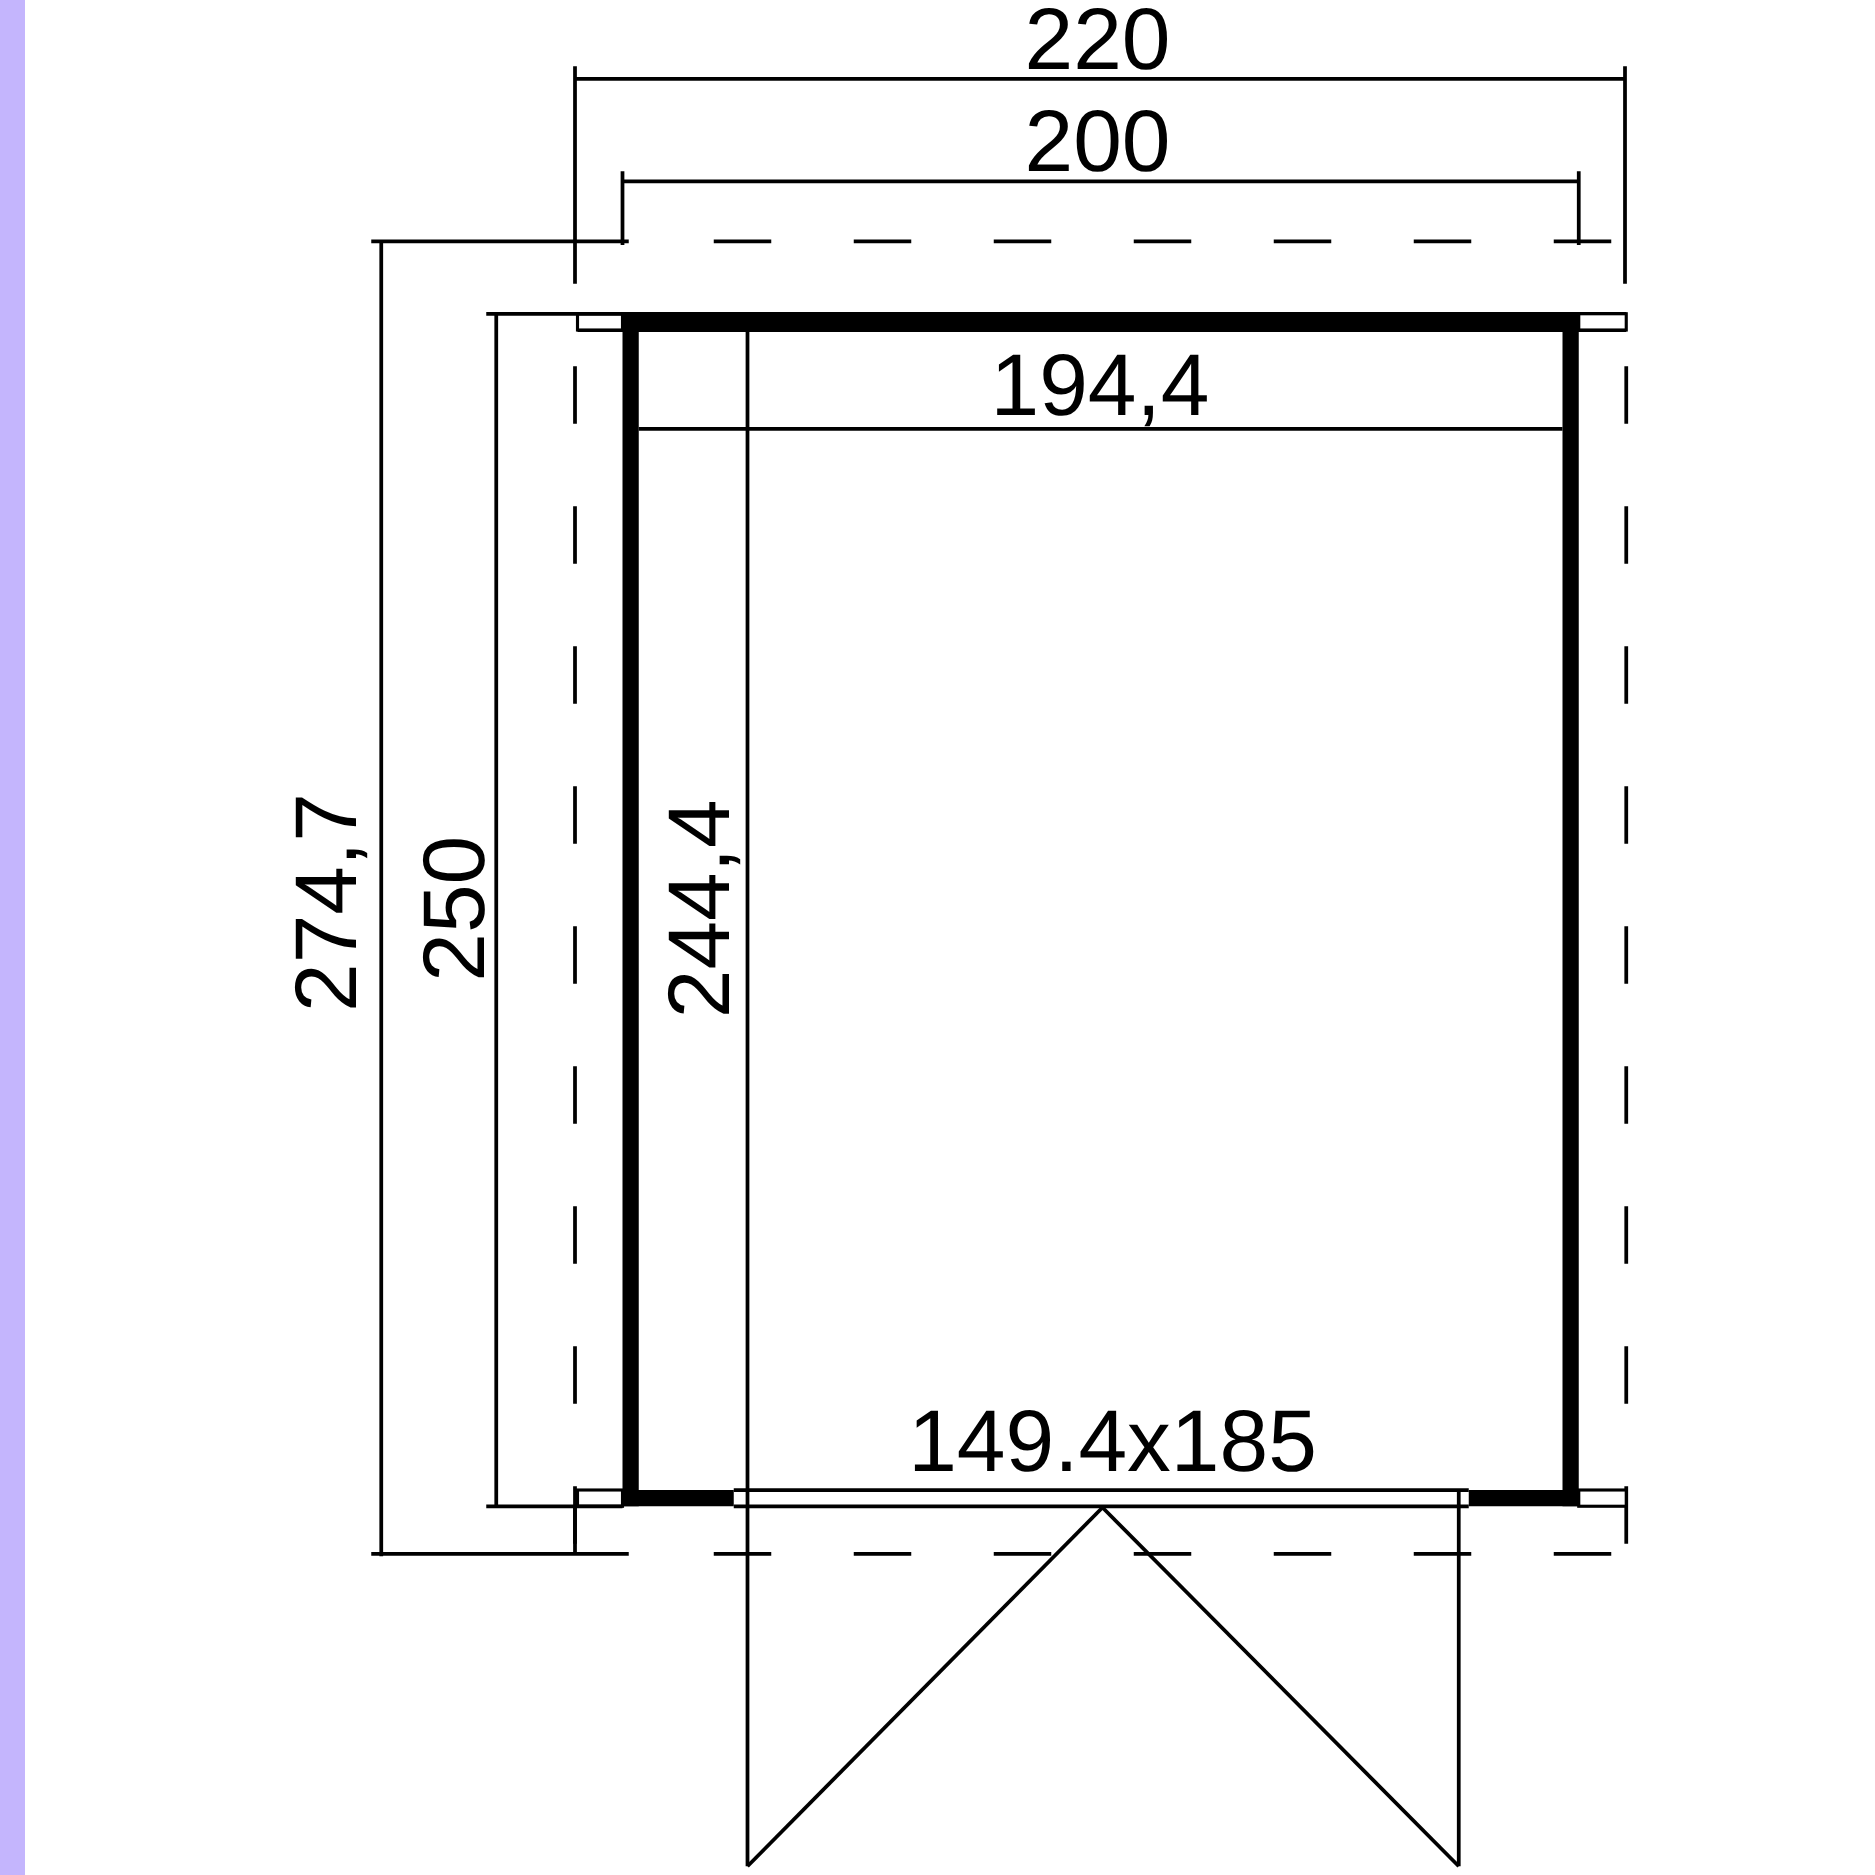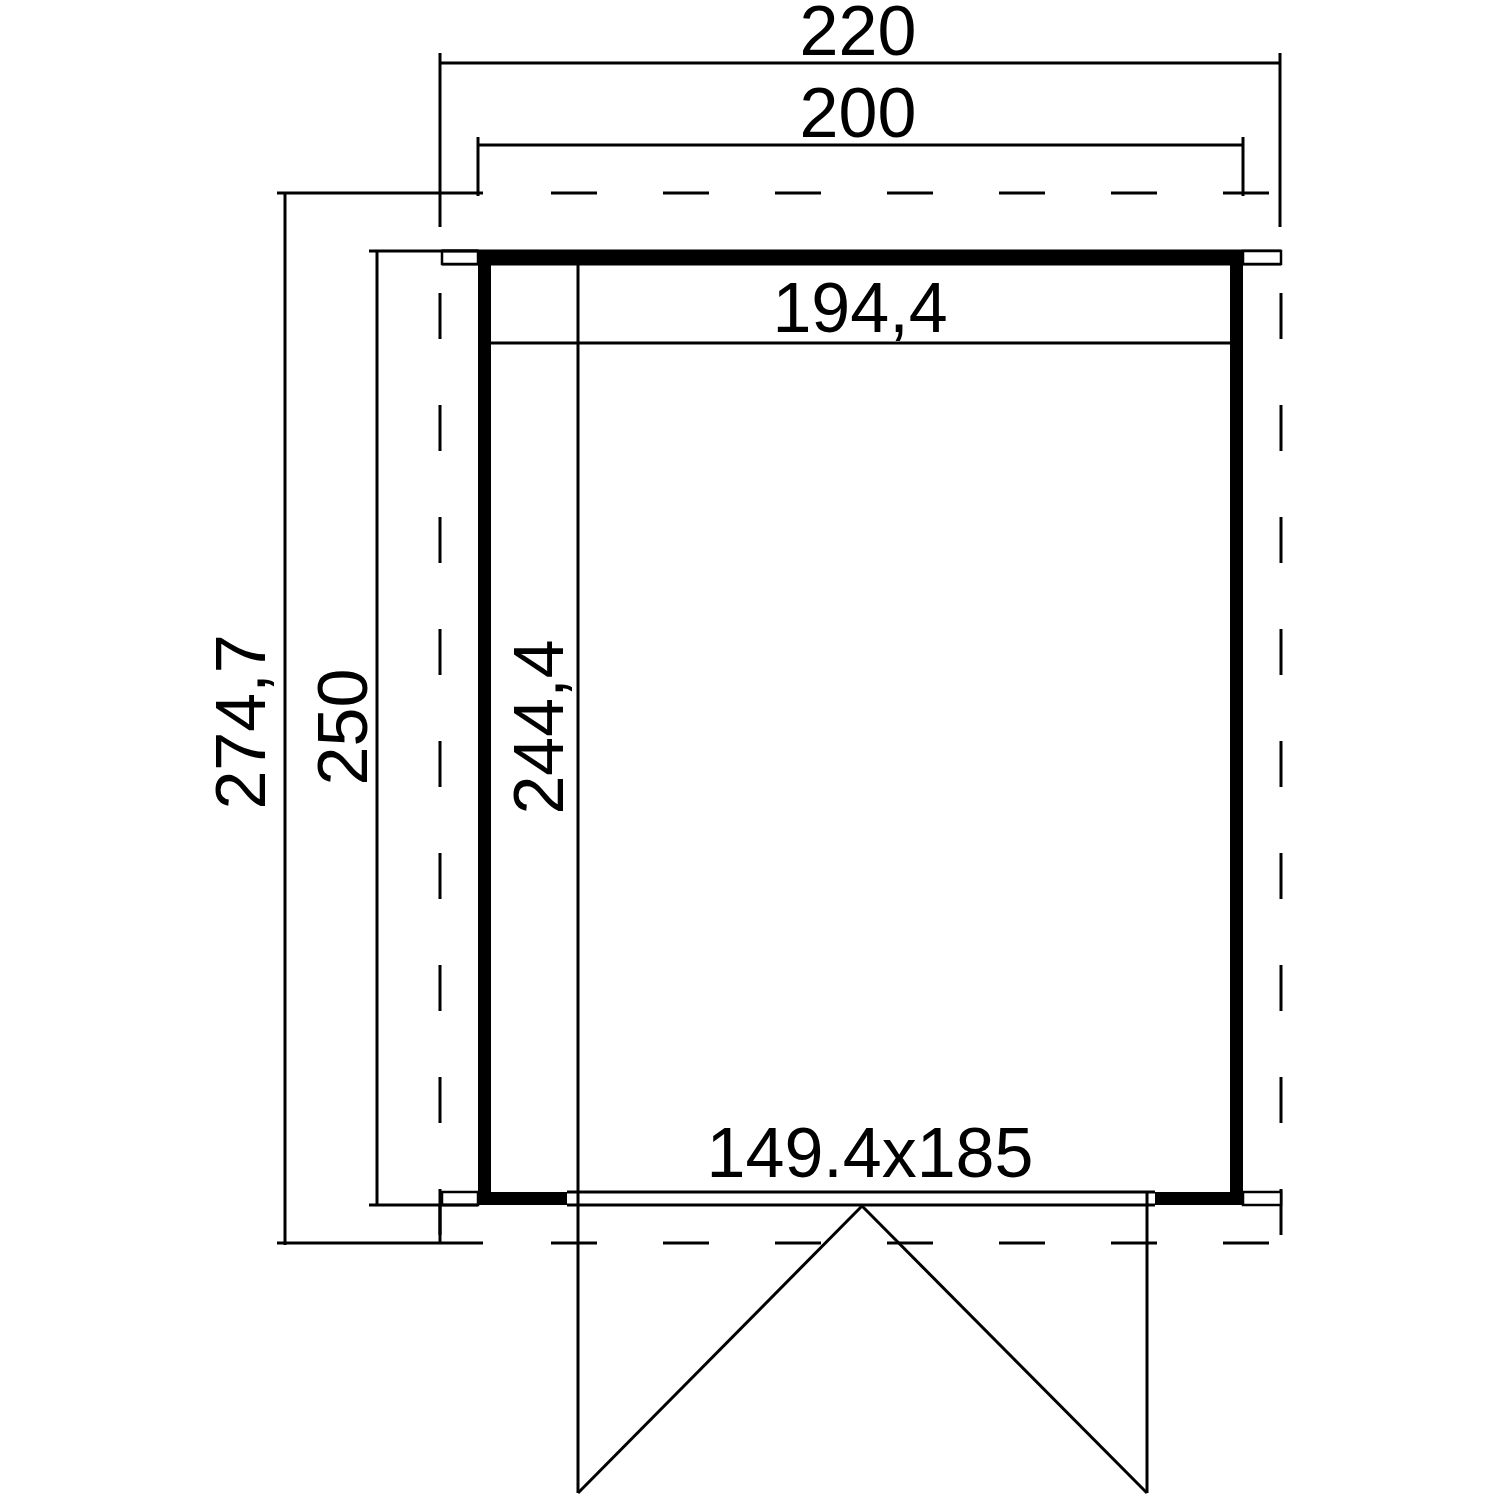--- a/index.html
+++ b/index.html
@@ -3,22 +3,23 @@
 <meta charset="utf-8">
 <style>
   html, body {
     margin: 0;
     padding: 0;
     background: #ffffff;
   }
   .plan-wrap {
     width: 1400px;
     height: 1500px;
-    background: #b91c1c;
+    background: #c4b5fd;
     position: relative;
+    padding-left: 20px;
   }
   svg {
     display: block;
   }
   .dim-text {
     font-family: "Liberation Sans", "DejaVu Sans", sans-serif;
     font-size: 70px;
     fill: #000000;
   }
 </style>

